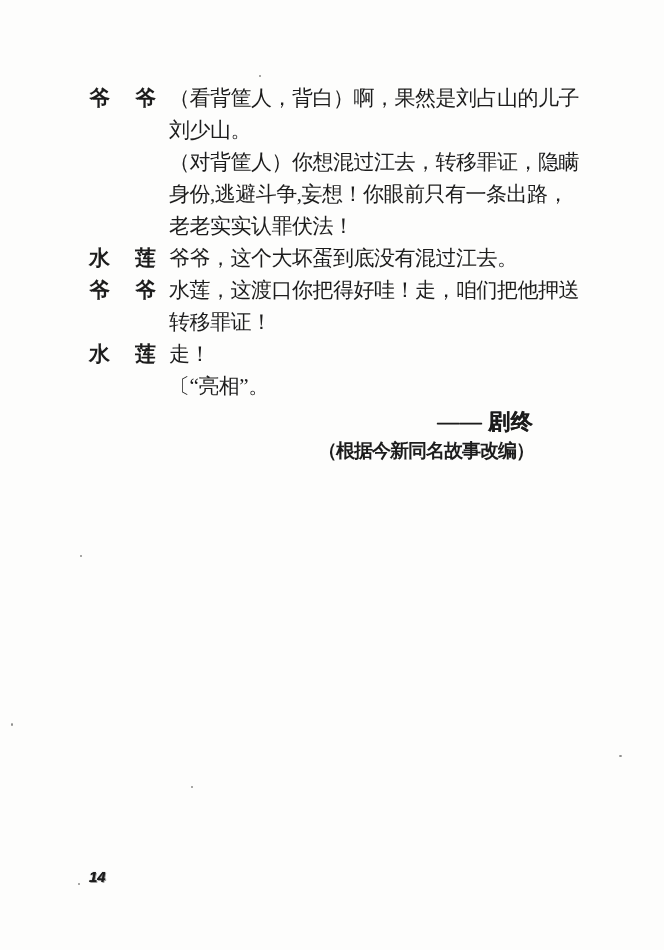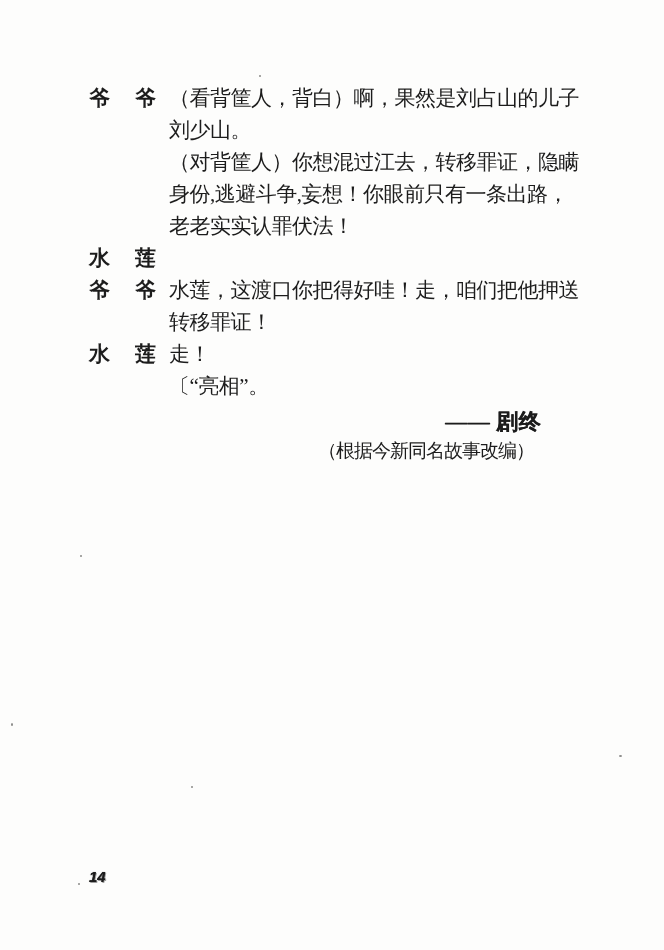--- a/index.html
+++ b/index.html
@@ -38,27 +38,26 @@
     line-height:26px;
   }
   .ending-line{
     position:absolute;
     left:437px;top:407px;
     font-size:22px;
     font-weight:700;
     letter-spacing:0.5px;
     text-shadow:0.5px 0 0 currentColor;
     white-space:nowrap;
-    margin-left:8px;
   }
   .credit-line{
     position:absolute;
     left:318px;top:438px;
     font-size:19px;
-    font-weight:400;
+    font-weight:700;
     letter-spacing:-1px;
     white-space:nowrap;
   }
   .page-number{
     position:absolute;
     left:89px;top:868px;
     font-size:15px;
     font-weight:700;
     font-style:italic;
     font-family:Liberation Sans, sans-serif;
@@ -97,20 +96,21 @@
 
   <div class="script-line" style="top:181px">
     <span class="dialogue">身份,逃避斗争,妄想！你眼前只有一条出路，</span>
   </div>
 
   <div class="script-line" style="top:245px">
     <span class="speaker">
         <span>水</span>
         <span>莲</span>
       </span>
+    <span class="dialogue">爷爷，这个大坏蛋到底没有混过江去。</span>
   </div>
 
   <div class="script-line" style="top:277px">
     <span class="speaker">
         <span>爷</span>
         <span>爷</span>
       </span>
     <span class="dialogue">水莲，这渡口你把得好哇！走，咱们把他押送</span>
   </div>
 

